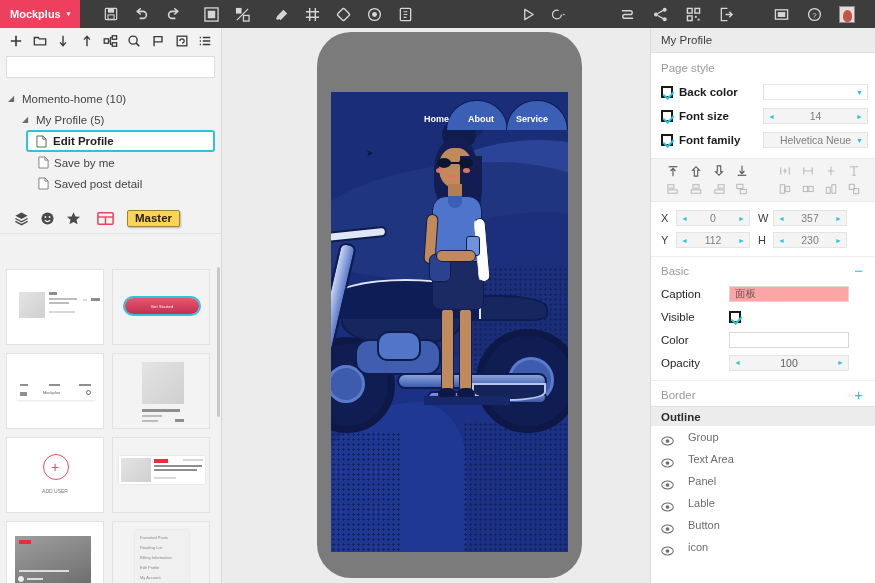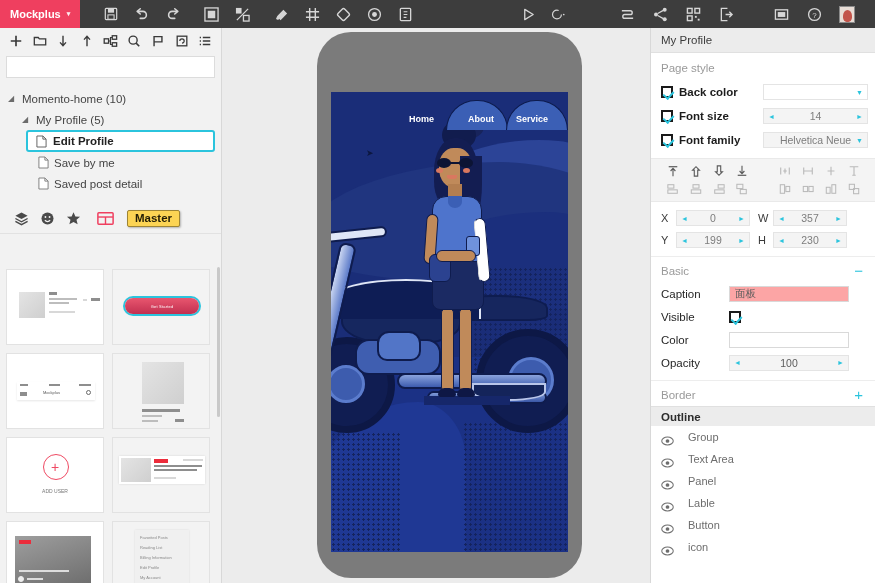--- a/index.html
+++ b/index.html
@@ -143,21 +143,21 @@
   .screen {
     position: absolute; left: 14px; top: 60px; width: 237px; height: 460px;
     background: #162a74; overflow: hidden;
   }
 
   
   .nav {
     position: absolute; left: 0; top: 0; width: 100%; height: 42px; z-index: 6;
   }
   .nav-home {
-    position: absolute; right: 134px; top: 22px; color: #fff;
+    position: absolute; right: 119px; top: 22px; color: #fff;
     font-size: 9px; font-weight: bold;
   }
   .hump {
     position: absolute; top: 8px; background: #3b5fb5;
     border: 1px solid #0d1b4d; border-bottom: none;
   }
   .hump.a { right: 60px; width: 62px; height: 30px; border-radius: 31px 31px 0 0; }
   .hump.b { right: 0px;  width: 62px; height: 30px; border-radius: 31px 31px 0 0; }
   .hump-lbl {
     position: absolute; top: 22px; color: #fff; font-size: 9px; font-weight: bold;
@@ -999,21 +999,21 @@
         <span class="pfield xy-f">
           <span class="arw l">◄</span>
           <span>357</span>
           <span class="arw r">►</span>
         </span>
       </div>
       <div class="xy-item">
         <span class="xy-lbl">Y</span>
         <span class="pfield xy-f">
           <span class="arw l">◄</span>
-          <span>199</span>
+          <span>112</span>
           <span class="arw r">►</span>
         </span>
       </div>
       <div class="xy-item">
         <span class="xy-lbl">H</span>
         <span class="pfield xy-f">
           <span class="arw l">◄</span>
           <span>230</span>
           <span class="arw r">►</span>
         </span>

